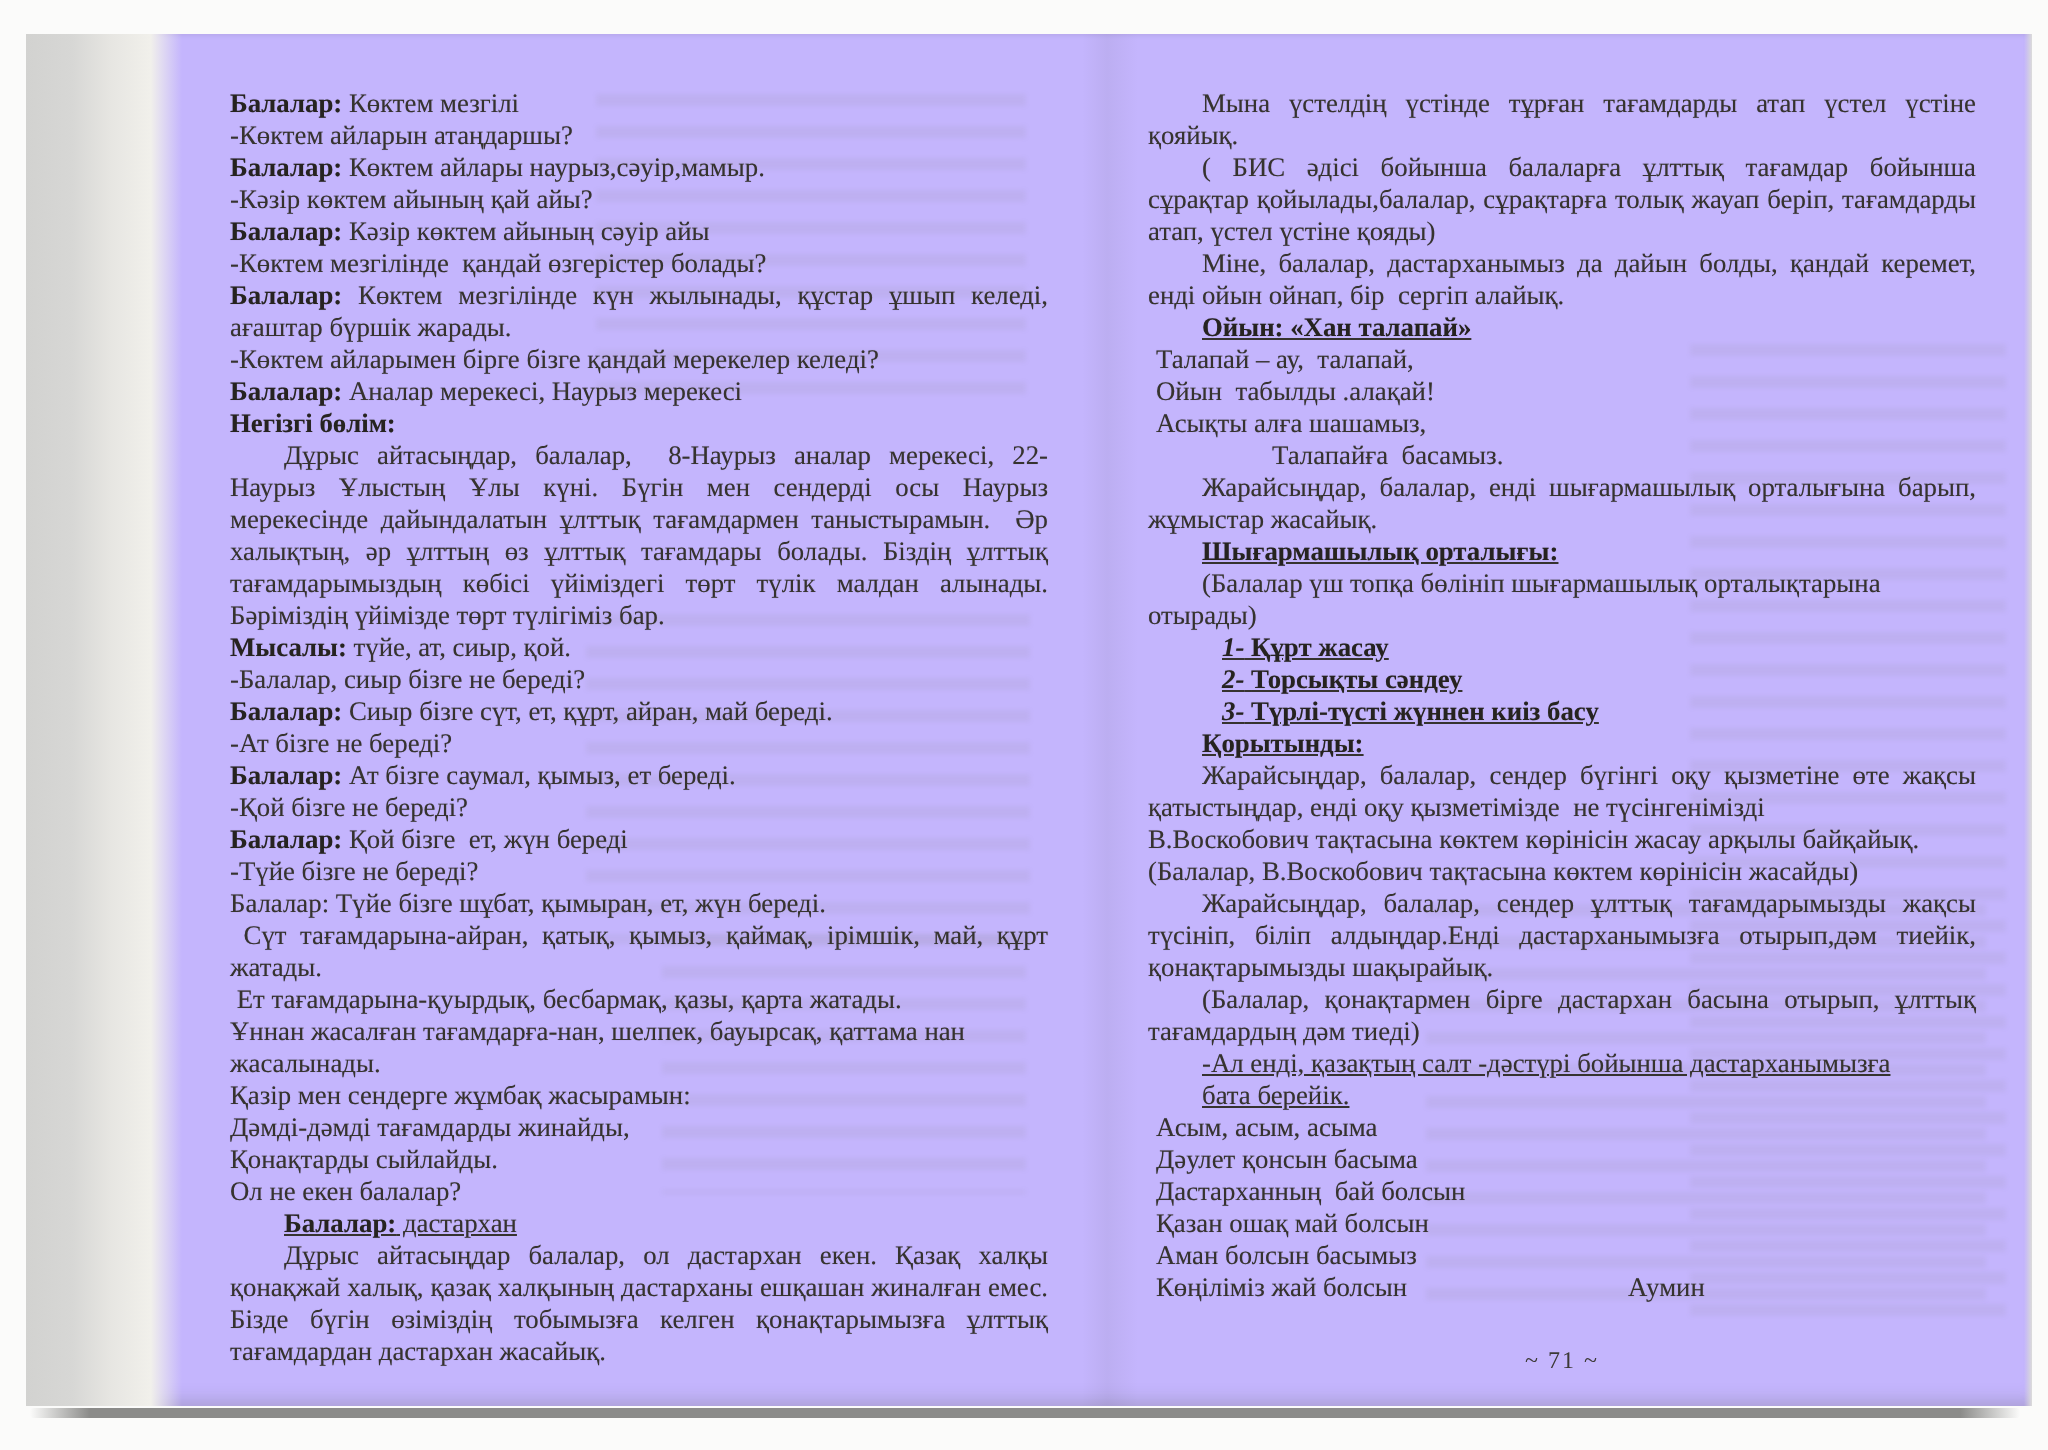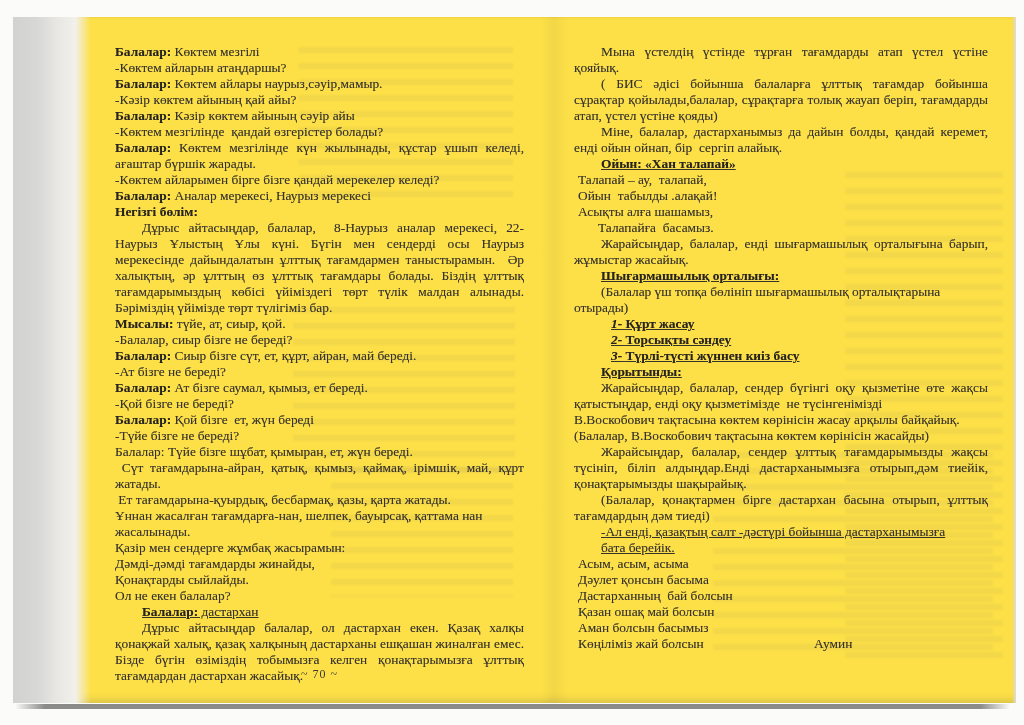--- a/index.html
+++ b/index.html
@@ -7,21 +7,21 @@
     width:1024px;height:725px;
     background:#fbfbfa;
     overflow:hidden;
     position:relative;
     font-family:"Liberation Serif", serif;
   }
   .book{
     position:absolute;
     left:13px;top:17px;
     width:1003px;height:686px;
-    background:#fde047;
+    background:#c4b5fd;
     box-shadow: inset 0 2px 3px -2px rgba(0,0,0,.12), inset 0 -7px 9px -5px rgba(90,88,84,.28);
   }
   .edge-left{
     position:absolute;left:0;top:0;bottom:0;width:78px;
     background:linear-gradient(to right,#d2d2d0 0%,#d7d7d5 30%,#e7e6e2 55%,#f1f0eb 80%,rgba(241,240,235,0) 100%);
   }
   .edge-right{
     position:absolute;right:0;top:0;bottom:0;width:4px;
     background:linear-gradient(to left,#dcdcda,rgba(220,220,218,0));
   }
@@ -50,21 +50,21 @@
   }
   #left-text{left:102px;width:409px;}
   #right-text{left:561px;width:414px;}
   .block{min-height:16px;}
   .bold{font-weight:bold;color:#262320;}
   .italic{font-style:italic;}
   .just{text-align:justify;}
   .ind{text-indent:27px;}
   .mlh{margin-left:27px;text-decoration:underline;}
   .ml{margin-left:4px;}
-  .ml2{margin-left:24px;}
+  .ml2{margin-left:62px;}
   .num{margin-left:37px;text-decoration:underline;}
   .pagenum{
     position:absolute;
     font-size:12px;color:#3c3936;
     text-align:center;
     letter-spacing:1px;
   }
   #pagenum-left{left:102px;width:409px;top:650px;}
   #pagenum-right{left:561px;width:414px;top:656px;}
 </style>
@@ -79,16 +79,16 @@
   <div class="ghost" style="left:285px;top:25px;width:215px;height:155px;"></div>
   <div class="ghost" style="left:280px;top:285px;width:222px;height:170px;"></div>
   <div class="ghost" style="left:318px;top:445px;width:182px;height:135px;"></div>
   <div class="ghost" style="left:832px;top:150px;width:158px;height:495px;"></div>
   <div class="ghost" style="left:700px;top:430px;width:280px;height:210px;"></div>
 
   <div class="page-text" id="left-text"><div class="block line"><span class="bold ">Балалар:</span><span class=""> Көктем мезгілі</span></div><div class="block line"><span class="">-Көктем айларын атаңдаршы?</span></div><div class="block line"><span class="bold ">Балалар:</span><span class=""> Көктем айлары наурыз,сәуір,мамыр.</span></div><div class="block line"><span class="">-Кәзір көктем айының қай айы?</span></div><div class="block line"><span class="bold ">Балалар:</span><span class=""> Кәзір көктем айының сәуір айы</span></div><div class="block line"><span class="">-Көктем мезгілінде  қандай өзгерістер болады?</span></div><div class="block just"><span class="bold ">Балалар:</span><span class=""> Көктем мезгілінде күн жылынады, құстар ұшып келеді, ағаштар бүршік жарады.</span></div><div class="block line"><span class="">-Көктем айларымен бірге бізге қандай мерекелер келеді?</span></div><div class="block line"><span class="bold ">Балалар:</span><span class=""> Аналар мерекесі, Наурыз мерекесі</span></div><div class="block line"><span class="bold ">Негізгі бөлім:</span></div><div class="block just ind"><span class="">Дұрыс айтасыңдар, балалар,  8-Наурыз аналар мерекесі, 22-Наурыз Ұлыстың Ұлы күні. Бүгін мен сендерді осы Наурыз мерекесінде дайындалатын ұлттық тағамдармен таныстырамын.  Әр халықтың, әр ұлттың өз ұлттық тағамдары болады. Біздің ұлттық тағамдарымыздың көбісі үйіміздегі төрт түлік малдан алынады. Бәріміздің үйімізде төрт түлігіміз бар.</span></div><div class="block line"><span class="bold ">Мысалы:</span><span class=""> түйе, ат, сиыр, қой.</span></div><div class="block line"><span class="">-Балалар, сиыр бізге не береді?</span></div><div class="block line"><span class="bold ">Балалар:</span><span class=""> Сиыр бізге сүт, ет, құрт, айран, май береді.</span></div><div class="block line"><span class="">-Ат бізге не береді?</span></div><div class="block line"><span class="bold ">Балалар:</span><span class=""> Ат бізге саумал, қымыз, ет береді.</span></div><div class="block line"><span class="">-Қой бізге не береді?</span></div><div class="block line"><span class="bold ">Балалар:</span><span class=""> Қой бізге  ет, жүн береді</span></div><div class="block line"><span class="">-Түйе бізге не береді?</span></div><div class="block line"><span class="">Балалар: Түйе бізге шұбат, қымыран, ет, жүн береді.</span></div><div class="block just"><span class=""> Сүт тағамдарына-айран, қатық, қымыз, қаймақ, ірімшік, май, құрт жатады.</span></div><div class="block line"><span class=""> Ет тағамдарына-қуырдық, бесбармақ, қазы, қарта жатады.</span></div><div class="block line"><span class="">Ұннан жасалған тағамдарға-нан, шелпек, бауырсақ, қаттама нан жасалынады.</span></div><div class="block line"><span class="">Қазір мен сендерге жұмбақ жасырамын:</span></div><div class="block line"><span class="">Дәмді-дәмді тағамдарды жинайды,</span></div><div class="block line"><span class="">Қонақтарды сыйлайды.</span></div><div class="block line"><span class="">Ол не екен балалар?</span></div><div class="block mlh"><span class="bold ">Балалар:</span><span class=""> дастархан</span></div><div class="block just ind"><span class="">Дұрыс айтасыңдар балалар, ол дастархан екен. Қазақ халқы қонақжай халық, қазақ халқының дастарханы ешқашан жиналған емес. Бізде бүгін өзіміздің тобымызға келген қонақтарымызға ұлттық тағамдардан дастархан жасайық.</span></div></div>
   <div class="page-text" id="right-text"><div class="block just ind"><span class="">Мына үстелдің үстінде тұрған тағамдарды атап үстел үстіне қояйық.</span></div><div class="block just ind"><span class="">( БИС әдісі бойынша балаларға ұлттық тағамдар бойынша сұрақтар қойылады,балалар, сұрақтарға толық жауап беріп, тағамдарды атап, үстел үстіне қояды)</span></div><div class="block just ind"><span class="">Міне, балалар, дастарханымыз да дайын болды, қандай керемет, енді ойын ойнап, бір  сергіп алайық.</span></div><div class="block mlh"><span class="bold ">Ойын: «Хан талапай»</span></div><div class="block ml"><span class="">Талапай – ау,  талапай,</span></div><div class="block ml"><span class="">Ойын  табылды .алақай!</span></div><div class="block ml"><span class="">Асықты алға шашамыз,</span></div><div class="block ml2"><span class="">Талапайға  басамыз.</span></div><div class="block just ind"><span class="">Жарайсыңдар, балалар, енді шығармашылық орталығына барып, жұмыстар жасайық.</span></div><div class="block mlh"><span class="bold ">Шығармашылық орталығы:</span></div><div class="block ind"><span class="">(Балалар үш топқа бөлініп шығармашылық орталықтарына отырады)</span></div><div class="block num"><span class="bold italic">1-</span><span class="bold "> </span><span class="bold ">Құрт жасау</span></div><div class="block num"><span class="bold italic">2-</span><span class="bold "> </span><span class="bold ">Торсықты сәндеу</span></div><div class="block num"><span class="bold italic">3-</span><span class="bold "> </span><span class="bold ">Түрлі-түсті жүннен киіз басу</span></div><div class="block mlh"><span class="bold ">Қорытынды:</span></div><div class="block just ind"><span class="">Жарайсыңдар, балалар, сендер бүгінгі оқу қызметіне өте жақсы қатыстыңдар, енді оқу қызметімізде  не түсінгенімізді</span></div><div class="block line"><span class="">В.Воскобович тақтасына көктем көрінісін жасау арқылы байқайық.</span></div><div class="block line"><span class="">(Балалар, В.Воскобович тақтасына көктем көрінісін жасайды)</span></div><div class="block just ind"><span class="">Жарайсыңдар, балалар, сендер ұлттық тағамдарымызды жақсы түсініп, біліп алдыңдар.Енді дастарханымызға отырып,дәм тиейік, қонақтарымызды шақырайық.</span></div><div class="block just ind"><span class="">(Балалар, қонақтармен бірге дастархан басына отырып, ұлттық тағамдардың дәм тиеді)</span></div><div class="block mlh"><span class="">-Ал енді, қазақтың салт -дәстүрі бойынша дастарханымызға
 бата берейік.</span></div><div class="block ml"><span class="">Асым, асым, асыма</span></div><div class="block ml"><span class="">Дәулет қонсын басыма</span></div><div class="block ml"><span class="">Дастарханның  бай болсын</span></div><div class="block ml"><span class="">Қазан ошақ май болсын</span></div><div class="block ml"><span class="">Аман болсын басымыз</span></div><div class="block ml"><span class="">Көңіліміз жай болсын                                 Аумин</span></div></div>
 
-  <div class="pagenum" id="pagenum-left">~ 70 ~</div>
+  <div class="pagenum" id="pagenum-right">~ 71 ~</div>
 
   <div class="edge-bottom"></div>
 </div>
 
 </body></html>

